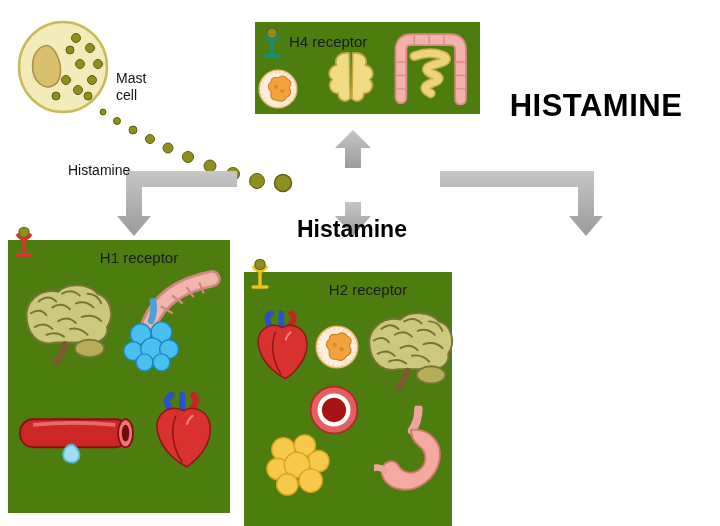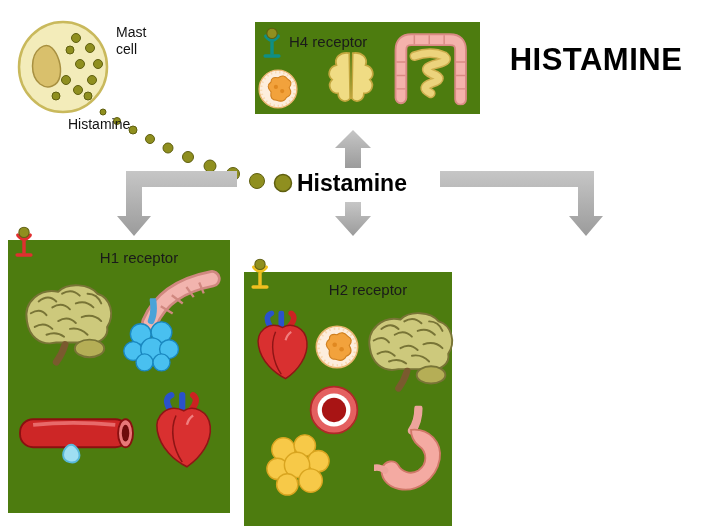--- a/index.html
+++ b/index.html
@@ -1,19 +1,19 @@
 <!DOCTYPE html>
 <html><head>
 <meta charset="utf-8">
 <style>
   * { margin:0; padding:0; box-sizing:border-box; }
   body { background:#ffffff; font-family:"Liberation Sans", sans-serif; }
   #canvas { position:relative; width:720px; height:526px; background:#ffffff; overflow:hidden; }
   .bg-art { position:absolute; left:0; top:0; z-index:1; }
-  .label { position:absolute; z-index:4; color:#111; }
+  .label { position:absolute; z-index:4; color:#111;margin-top:46px; }
   .mast-label { left:116px; top:24px; width:46px; font-size:14px; line-height:1.2; }
   .hist-src-label { left:68px; top:116px; font-size:14px; }
   .title { left:486px; top:42px; width:220px; text-align:center; font-weight:bold;
            font-size:31px; line-height:1.17; color:#000; letter-spacing:0.5px; }
   .center-histamine { left:297px; top:170px; font-weight:bold; font-size:23px; color:#000; }
   .panel { position:absolute; background:#4d7c0f; z-index:2; }
   .panel-label { position:absolute; font-size:15px; color:#1a1a1a; z-index:4; }
   .panel-label.centered { left:0; right:0; top:9px; text-align:center;padding-left:40px; }
   .panel-label.lefted { left:34px; top:11px; }
   .receptor { position:absolute; width:22px; height:32px; z-index:4; }

